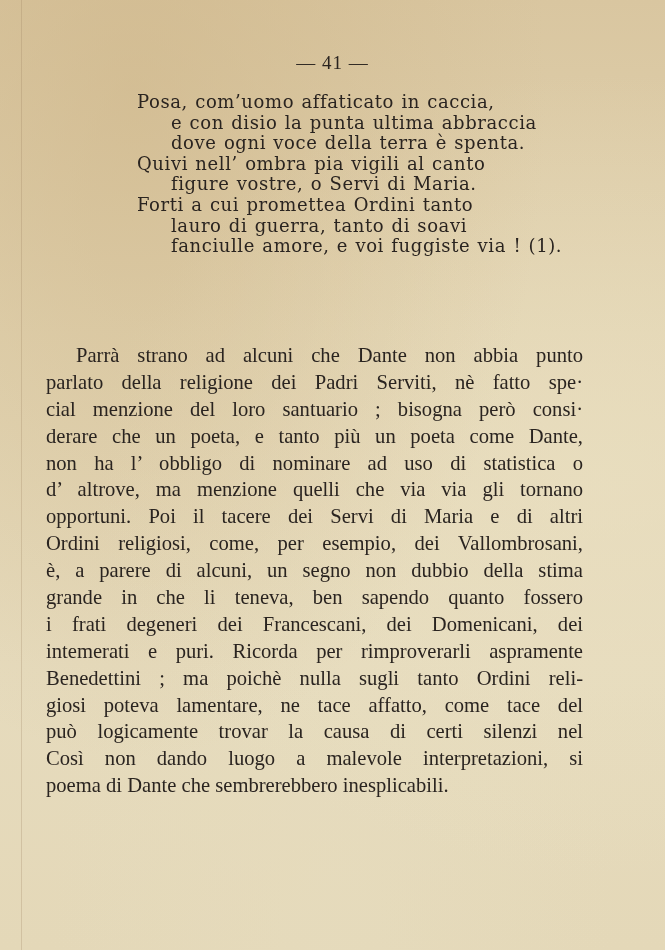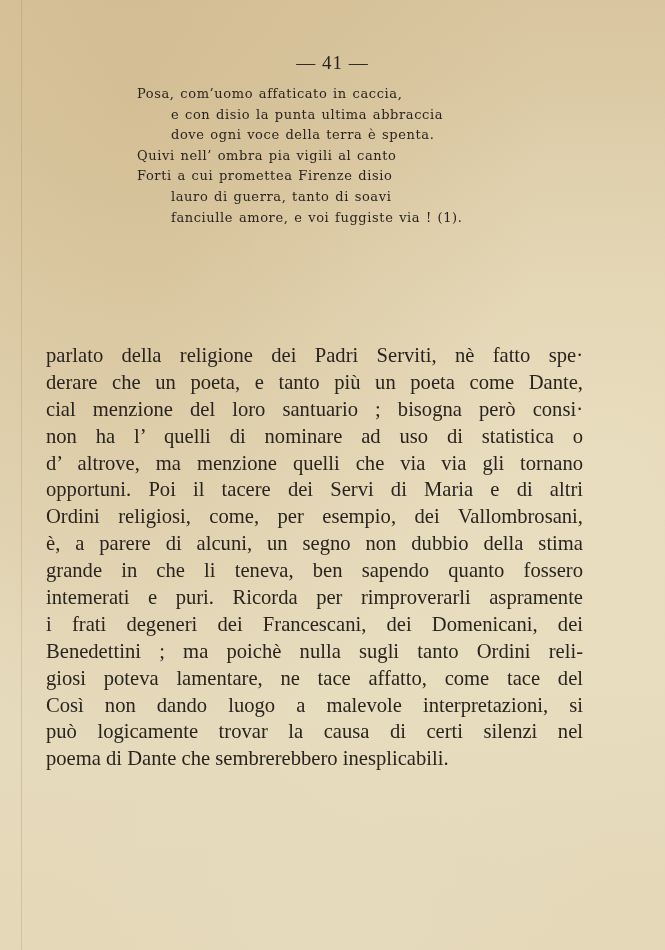--- a/index.html
+++ b/index.html
@@ -36,23 +36,23 @@
       top: 52px;
       left: 0; width: 665px;
       text-align: center;
       font-family: "Liberation Serif", serif;
       font-size: 19px;
       letter-spacing: 1px;
     }
     .poem {
       position: absolute;
       left: 137px;
-      top: 84px;
+      top: 92px;
       font-family: "DejaVu Serif", serif;
-      font-size: 13px;
+      font-size: 18px;
       line-height: 20.6px;
       letter-spacing: 0.6px;
       word-spacing: 1px;
     }
     .poem .line { white-space: nowrap; }
     .poem .line.indent { padding-left: 34px; }
     .prose {
       position: absolute;
       left: 46px;
       top: 342px;
@@ -89,37 +89,39 @@
 <div class="page">
   <div class="fold-line"></div>
 
   <div class="page-number">— 41 —</div>
 
   <div class="poem">
     <div class="line">Posa, com’uomo affaticato in caccia,</div>
     <div class="line indent">e con disio la punta ultima abbraccia</div>
     <div class="line indent">dove ogni voce della terra è spenta.</div>
     <div class="line">Quivi nell’ ombra pia vigili al canto</div>
-    <div class="line">Forti a cui promettea Firenze disio</div>
+    <div class="line indent">figure vostre, o Servi di Maria.</div>
+    <div class="line">Forti a cui promettea Ordini tanto</div>
     <div class="line indent">lauro di guerra, tanto di soavi</div>
     <div class="line indent">fanciulle amore, e voi fuggiste via ! (1).</div>
   </div>
 
   <div class="prose">
+    <span class="pline first">Parrà strano ad alcuni che Dante non abbia punto</span>
     <span class="pline">parlato della religione dei Padri Serviti, nè fatto spe·</span>
+    <span class="pline">cial menzione del loro santuario ; bisogna però consi·</span>
     <span class="pline">derare che un poeta, e tanto più un poeta come Dante,</span>
-    <span class="pline">cial menzione del loro santuario ; bisogna però consi·</span>
-    <span class="pline">non ha l’ quelli di nominare ad uso di statistica o</span>
+    <span class="pline">non ha l’ obbligo di nominare ad uso di statistica o</span>
     <span class="pline">d’ altrove, ma menzione quelli che via via gli tornano</span>
     <span class="pline">opportuni. Poi il tacere dei Servi di Maria e di altri</span>
     <span class="pline">Ordini religiosi, come, per esempio, dei Vallombrosani,</span>
     <span class="pline">è, a parere di alcuni, un segno non dubbio della stima</span>
     <span class="pline">grande in che li teneva, ben sapendo quanto fossero</span>
+    <span class="pline">i frati degeneri dei Francescani, dei Domenicani, dei</span>
     <span class="pline">intemerati e puri. Ricorda per rimproverarli aspramente</span>
-    <span class="pline">i frati degeneri dei Francescani, dei Domenicani, dei</span>
     <span class="pline">Benedettini ; ma poichè nulla sugli tanto Ordini reli-</span>
     <span class="pline">giosi poteva lamentare, ne tace affatto, come tace del</span>
+    <span class="pline">può logicamente trovar la causa di certi silenzi nel</span>
     <span class="pline">Così non dando luogo a malevole interpretazioni, si</span>
-    <span class="pline">può logicamente trovar la causa di certi silenzi nel</span>
     <span class="pline last">poema di Dante che sembrerebbero inesplicabili.</span>
   </div>
 
 </div>
 
 </body></html>

